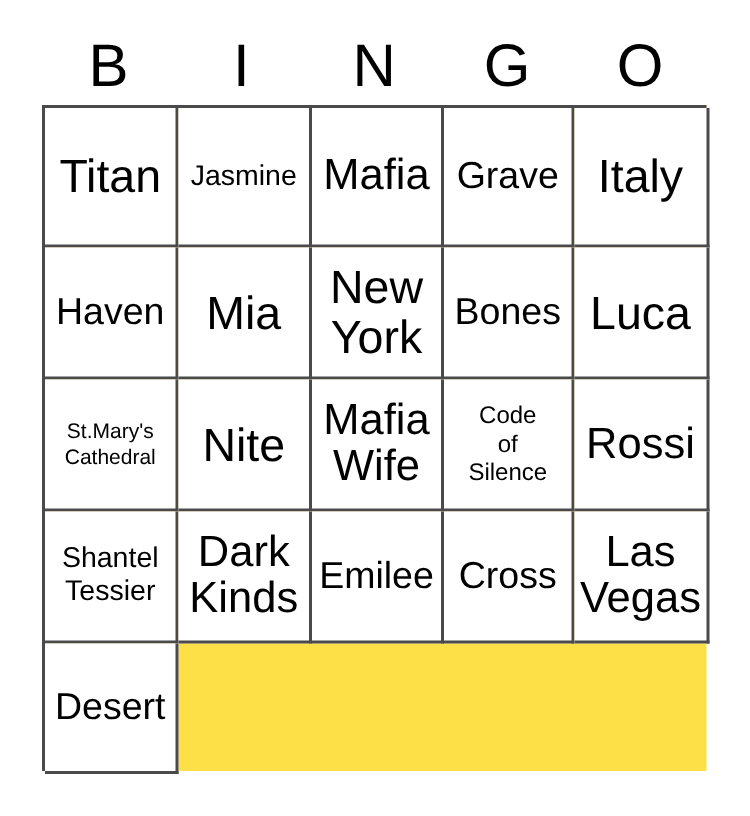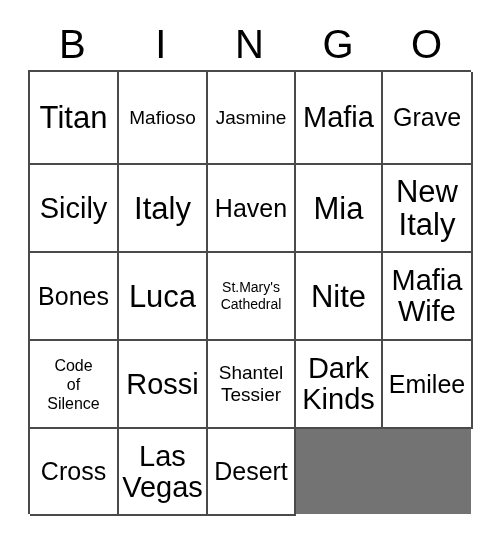--- a/index.html
+++ b/index.html
@@ -51,21 +51,21 @@
     left: 28px;
     top: 70px;
     width: 443px;
     height: 444px;
     box-sizing: border-box;
     border-top: 2px solid #4a4a4a;
     border-left: 2px solid #4a4a4a;
     display: grid;
     grid-template-columns: 89px 89px 88px 87px 90px;
     grid-template-rows: 93px 88px 88px 88px 87px;
-    background: #737373;
+    background: #fde047;
   }
 
   .cell {
     box-sizing: border-box;
     border-right: 2px solid #4a4a4a;
     border-bottom: 2px solid #4a4a4a;
     display: flex;
     align-items: center;
     justify-content: center;
     text-align: center;
@@ -101,46 +101,40 @@
     <div class="header-cell">N</div>
     <div class="header-cell">G</div>
     <div class="header-cell">O</div>
   </div>
 
   <div class="grid" id="bingo-grid">
       <div class="cell sz-xl">
         <span class="cell-text">Titan</span>
       </div>
       <div class="cell sz-sm">
-        <span class="cell-text">Mafioso</span>
-      </div>
-      <div class="cell sz-sm">
         <span class="cell-text">Jasmine</span>
       </div>
       <div class="cell sz-lg">
         <span class="cell-text">Mafia</span>
       </div>
       <div class="cell sz-md">
         <span class="cell-text">Grave</span>
-      </div>
-      <div class="cell sz-lg">
-        <span class="cell-text">Sicily</span>
       </div>
       <div class="cell sz-xl">
         <span class="cell-text">Italy</span>
       </div>
       <div class="cell sz-md">
         <span class="cell-text">Haven</span>
       </div>
       <div class="cell sz-xl">
         <span class="cell-text">Mia</span>
       </div>
       <div class="cell sz-xl">
         <span class="cell-text">New
-Italy</span>
+York</span>
       </div>
       <div class="cell sz-md">
         <span class="cell-text">Bones</span>
       </div>
       <div class="cell sz-xl">
         <span class="cell-text">Luca</span>
       </div>
       <div class="cell sz-xxs">
         <span class="cell-text">St.Mary's
 Cathedral</span>

